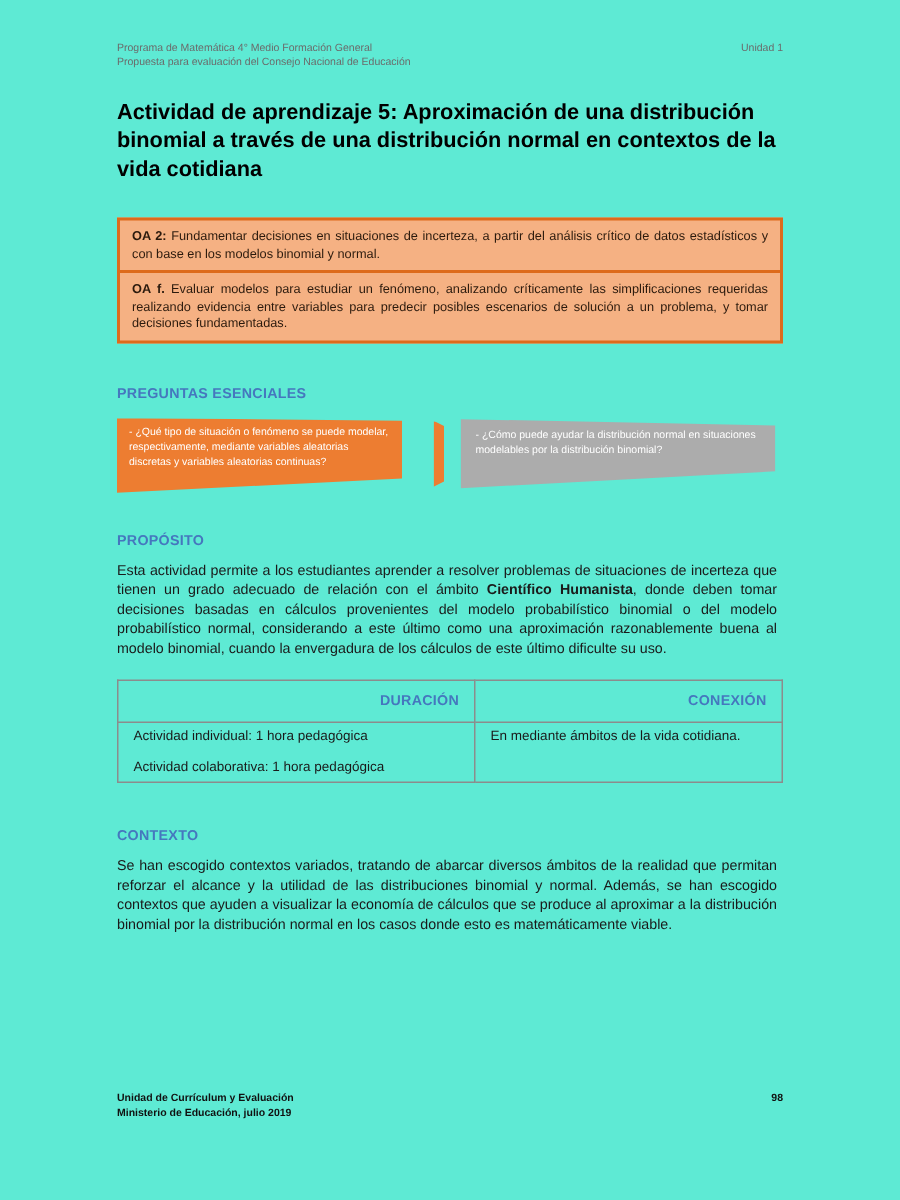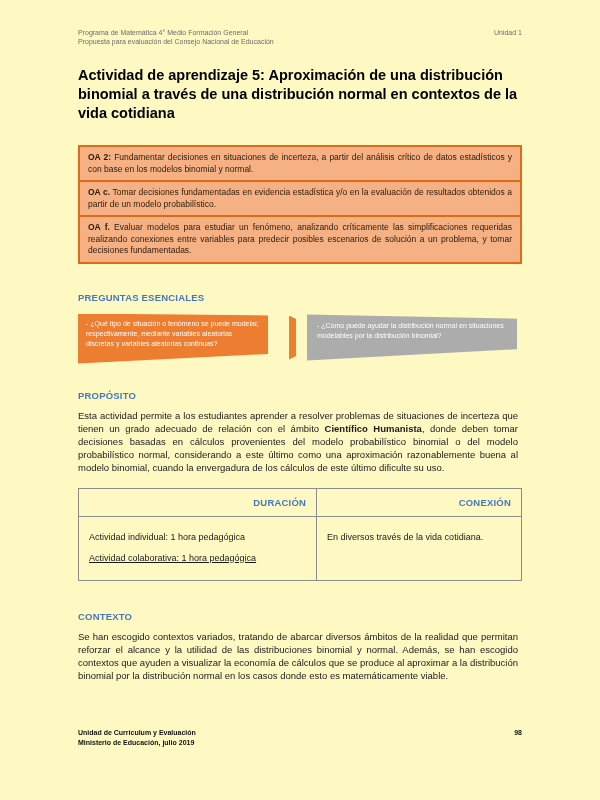--- a/index.html
+++ b/index.html
@@ -1,20 +1,20 @@
 <!DOCTYPE html>
 <html><head>
 <meta charset="utf-8">
 <style>
   html,body{margin:0;padding:0;background:#e9e9e9;}
   .page{
     position:relative;
     width:600px;height:800px;
     margin:0 auto;
-    background:#fef9c3;
+    background:#5eead4;
     box-sizing:border-box;
     padding:28px 78px 0 78px;
     font-family:"Liberation Sans", sans-serif;
     color:#1a1a1a;
     overflow:hidden;
   }
   
   .doc-header{display:flex;justify-content:space-between;align-items:flex-start;
     font-size:7px;line-height:9px;color:#6b6b6b;}
   .doc-header .left div{white-space:nowrap;}
@@ -70,30 +70,30 @@
   .body-par b{font-weight:bold;}
   
   .info-table{
     margin-top:13px;width:100%;
     border-collapse:collapse;
     table-layout:fixed;
   }
   .info-table td{
     border:1px solid #8c8c8c;
     vertical-align:top;
-    padding:14px 10px;
+    padding:2px 10px;
   }
   .info-table .th{
     color:#4577BE;font-weight:bold;font-size:9.5px;letter-spacing:.2px;
     padding:8px 10px;
     text-align:right;
   }
   .info-table .cell{font-size:9px;line-height:12px;}
   .info-table .cell p{margin:0 0 9px 0;}
-  .info-table .cell p:last-child{margin-bottom:2px;text-decoration:underline;}
+  .info-table .cell p:last-child{margin-bottom:2px;}
   .col-dur{width:49%;}
   
   .doc-footer{
     position:absolute;left:78px;right:78px;top:728px;
     display:flex;justify-content:space-between;align-items:flex-start;
     font-size:7px;line-height:9.5px;font-weight:bold;color:#111;
   }
 </style>
 </head>
 <body>
@@ -108,24 +108,21 @@
     <div class="unit">Unidad 1</div>
   </div>
 
   <div class="doc-title">Actividad de aprendizaje 5: Aproximación de una distribución binomial a través de una distribución normal en contextos de la vida cotidiana</div>
 
   <div class="oa-container">
     <div class="oa-box">
       <b>OA 2:</b><span> Fundamentar decisiones en situaciones de incerteza, a partir del análisis crítico de datos estadísticos y con base en los modelos binomial y normal.</span>
     </div>
     <div class="oa-box">
-      <b>OA c.</b><span> Tomar decisiones fundamentadas en evidencia estadística y/o en la evaluación de resultados obtenidos a partir de un modelo probabilístico.</span>
-    </div>
-    <div class="oa-box">
-      <b>OA f.</b><span> Evaluar modelos para estudiar un fenómeno, analizando críticamente las simplificaciones requeridas realizando conexiones entre variables para predecir posibles escenarios de solución a un problema, y tomar decisiones fundamentadas.</span>
+      <b>OA f.</b><span> Evaluar modelos para estudiar un fenómeno, analizando críticamente las simplificaciones requeridas realizando evidencia entre variables para predecir posibles escenarios de solución a un problema, y tomar decisiones fundamentadas.</span>
     </div>
   </div>
 
   <div class="section-heading h-preguntas">PREGUNTAS ESENCIALES</div>
 
   <div class="question-row">
     <div class="q-shape q-orange">- ¿Qué tipo de situación o fenómeno se puede modelar, respectivamente, mediante variables aleatorias discretas y variables aleatorias continuas?</div>
     <div class="q-connector"></div>
     <div class="q-shape q-gray">- ¿Cómo puede ayudar la distribución normal en situaciones modelables por la distribución binomial?</div>
   </div>
@@ -138,21 +135,21 @@
     <tbody>
         <tr>
       <td class="th col-dur">DURACIÓN</td>
       <td class="th">CONEXIÓN</td>
     </tr>
     <tr>
       <td class="cell">
         <p>Actividad individual: 1 hora pedagógica</p>
         <p>Actividad colaborativa: 1 hora pedagógica</p>
       </td>
-      <td class="cell">En diversos través de la vida cotidiana.</td>
+      <td class="cell">En mediante ámbitos de la vida cotidiana.</td>
     </tr>
   </tbody>
     </table>
 
   <div class="section-heading h-contexto">CONTEXTO</div>
 
   <p class="body-par">Se han escogido contextos variados, tratando de abarcar diversos ámbitos de la realidad que permitan reforzar el alcance y la utilidad de las distribuciones binomial y normal. Además, se han escogido contextos que ayuden a visualizar la economía de cálculos que se produce al aproximar a la distribución binomial por la distribución normal en los casos donde esto es matemáticamente viable.</p>
 
   <div class="doc-footer">
     <div>

